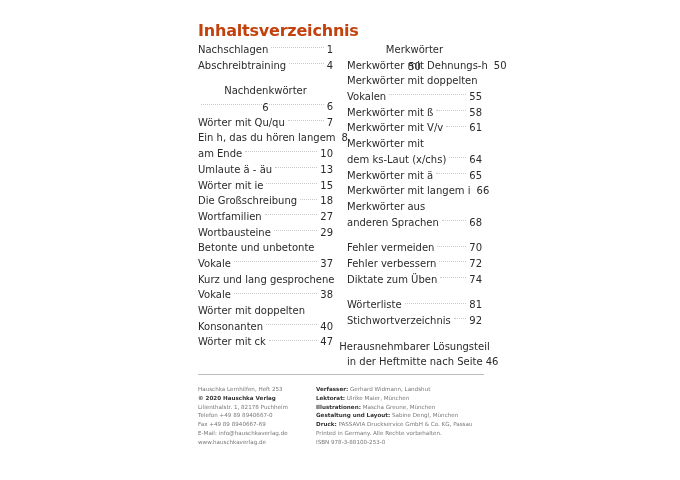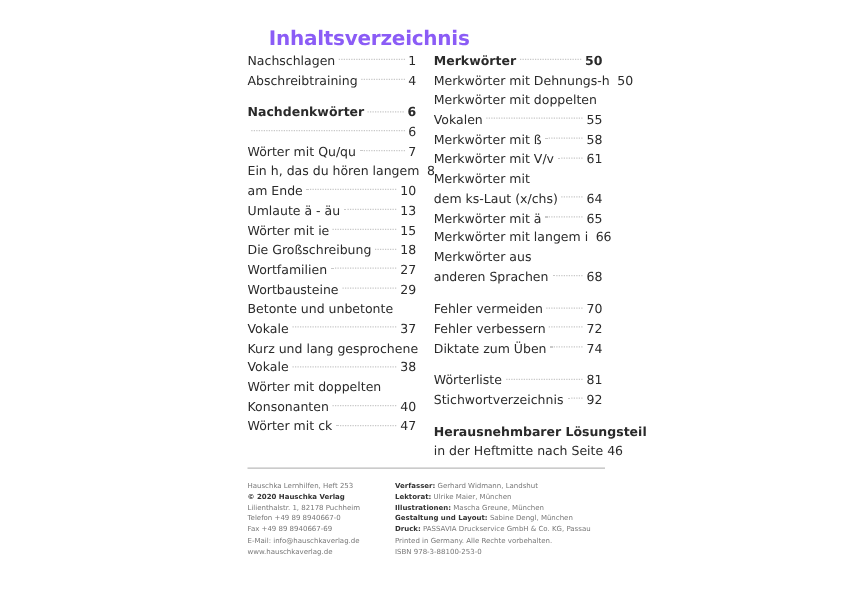--- a/index.html
+++ b/index.html
@@ -1,28 +1,28 @@
 <!DOCTYPE html>
 <html><head>
   <meta charset="utf-8">
   <style>
     html, body { margin:0; padding:0; }
     body { width:680px; height:480px; background:#ffffff; position:relative; overflow:hidden;
       font-family:"DejaVu Sans", sans-serif; color:#2a2a2a; }
     .page { position:absolute; left:198px; top:0; width:286px; }
-    .title { position:absolute; left:17px; top:21px; font-size:16px; font-weight:bold; color:#8b5cf6;
+    .title { position:absolute; left:0; top:21px; font-size:16px; font-weight:bold; color:#c2410c;
       letter-spacing:-0.2px; white-space:nowrap; }
     .col { position:absolute; top:42px; width:135px; }
     .col.left { left:0; }
     .col.right { left:149px; }
     .row { display:flex; align-items:center; height:15.7px; font-size:10px; line-height:15.7px; white-space:nowrap; }
     .row .lbl { flex:0 0 auto; }
     .row .dots { flex:1 1 auto; border-bottom:1px dotted #c8c8c8; margin:0 3px; height:0; position:relative; top:-2px; }
     .row .pg { flex:0 0 auto; text-align:right; }
-    .row.bold { font-weight:bold; }
+    .row.bold { font-weight:normal;flex-direction:column; }
     .row.nodots .dots { border-bottom:none; }
     .gap { height:10px; }
     .sep { position:absolute; left:198px; top:374px; width:286px; height:0; border-top:1px solid #bbbbbb; }
     .imp { position:absolute; top:385px; font-size:5.6px; line-height:8.8px; color:#777; white-space:nowrap; }
     .imp.l { left:198px; }
     .imp.r { left:316px; }
     .imp b { color:#333; }
   </style>
 </head>
 <body>

